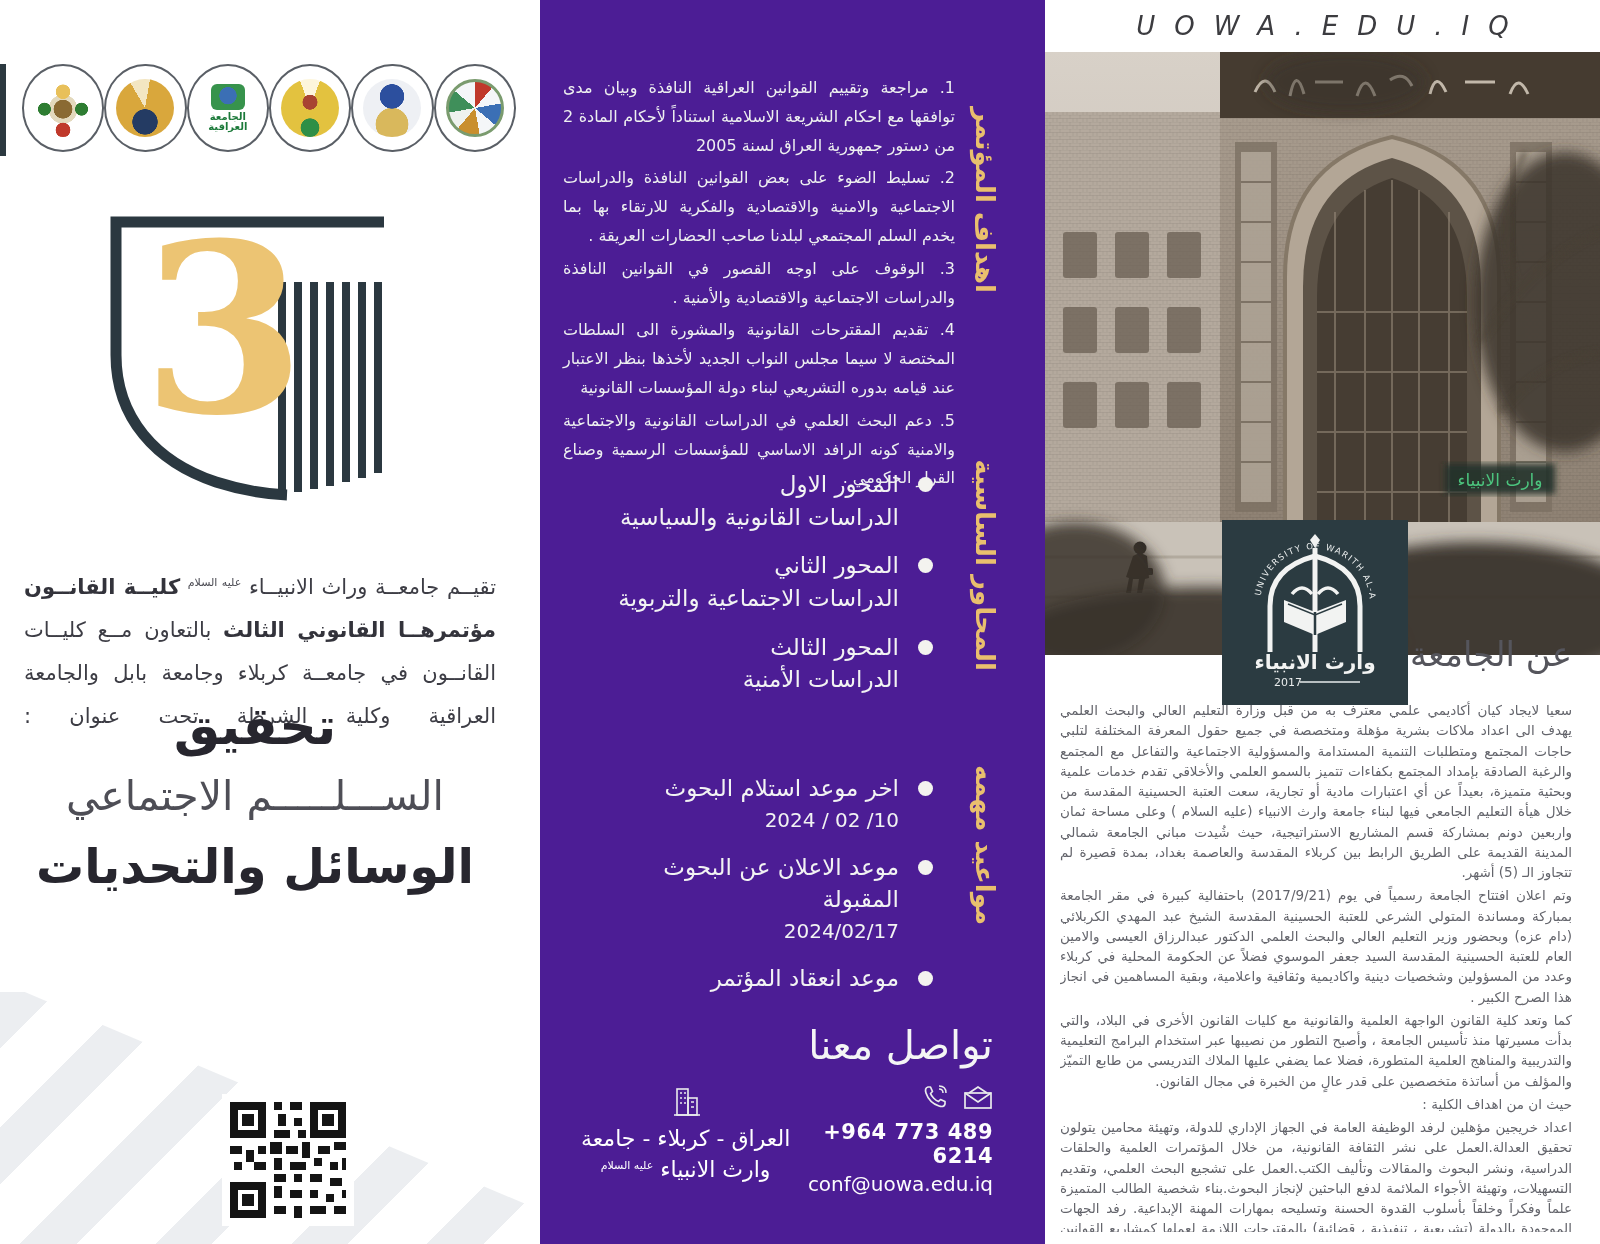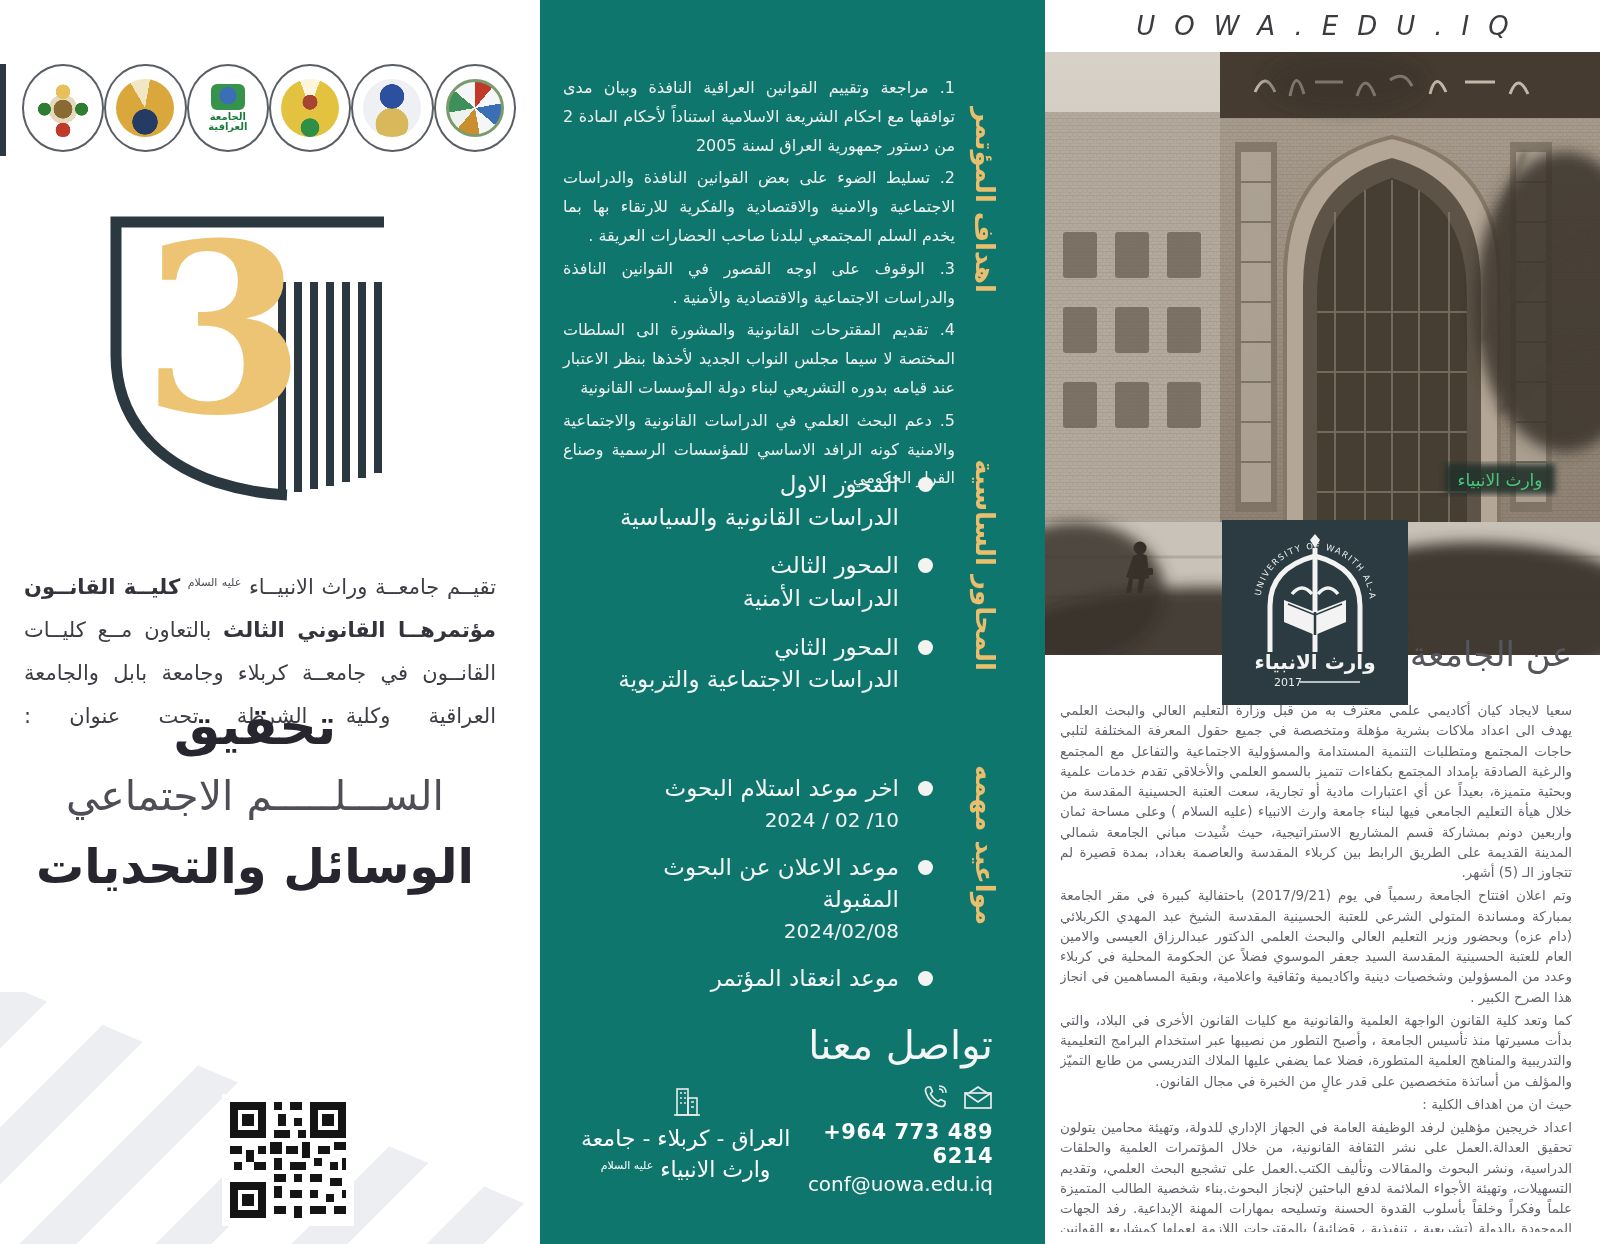--- a/index.html
+++ b/index.html
@@ -46,21 +46,21 @@
   .intro .sup{font-size:11px;vertical-align:super;color:#4a4a52;}
   .main-title{position:absolute;top:696px;left:30px;width:450px;text-align:center;direction:rtl;color:#27262e;}
   .mt1{font-size:52px;font-weight:800;margin:0 0 16px 0;}
   .mt2{font-size:41px;font-weight:400;color:#4e4e56;margin:0 0 18px 0;}
   .mt3{font-size:48px;font-weight:800;margin:0;}
   .stripes{position:absolute;left:0;bottom:0;width:620px;height:252px;
       background:repeating-linear-gradient(135deg,#eceef1 0 40px,#ffffff 40px 96px);
       clip-path:polygon(0 0,4% 0,100% 100%,0 100%);}
   .qr{position:absolute;left:222px;bottom:18px;width:132px;height:132px;background:#fff;}
   
-  .panel-mid{position:absolute;left:540px;top:0;width:505px;height:100%;background:#0f766e;color:#eef0f0;}
+  .panel-mid{position:absolute;left:540px;top:0;width:505px;height:100%;background:#4c1d95;color:#eef0f0;}
   .goals{position:absolute;top:74px;left:23px;width:392px;direction:rtl;text-align:justify;text-align-last:right;
       font-size:16px;line-height:1.8;font-weight:500;}
   .goals p{margin:0 0 4px 0;}
   .vlabel{position:absolute;height:30px;line-height:30px;text-align:center;transform:rotate(90deg);
       color:#e9bf6e;font-size:26px;font-weight:bold;direction:rtl;white-space:nowrap;}
   .vl1{width:220px;left:335px;top:185px;}
   .vl2{width:250px;left:320px;top:550px;}
   .vl3{width:190px;left:350px;top:830px;}
   .axes{position:absolute;top:468px;right:112px;width:330px;direction:rtl;}
   .axes .item,.dates .item{position:relative;padding-right:34px;margin-bottom:16px;}
@@ -210,41 +210,41 @@
     <div class="vlabel vl1">اهداف المؤتمر</div>
 
     <div class="axes">
       <div class="item">
         <span class="bullet"></span>
         <div class="ax-title">المحور الاول</div>
         <div class="ax-sub">الدراسات القانونية والسياسية</div>
       </div>
       <div class="item">
         <span class="bullet"></span>
+        <div class="ax-title">المحور الثاني</div>
+        <div class="ax-sub">الدراسات الاجتماعية والتربوية</div>
+      </div>
+      <div class="item">
+        <span class="bullet"></span>
         <div class="ax-title">المحور الثالث</div>
         <div class="ax-sub">الدراسات الأمنية</div>
       </div>
-      <div class="item">
-        <span class="bullet"></span>
-        <div class="ax-title">المحور الثاني</div>
-        <div class="ax-sub">الدراسات الاجتماعية والتربوية</div>
-      </div>
     </div>
     <div class="vlabel vl2">المحاور الساسية</div>
 
     <div class="dates">
       <div class="item">
         <span class="bullet"></span>
         <div class="ax-title">اخر موعد استلام البحوث</div>
         <div class="date-val">2024 / 02 /10</div>
       </div>
       <div class="item">
         <span class="bullet"></span>
         <div class="ax-title">موعد الاعلان عن البحوث المقبولة</div>
-        <div class="date-val">2024/02/08</div>
+        <div class="date-val">2024/02/17</div>
       </div>
       <div class="item">
         <span class="bullet"></span>
         <div class="ax-title">موعد انعقاد المؤتمر</div>
       </div>
     </div>
     <div class="vlabel vl3">مواعيد مهمه</div>
 
     <div class="contact">
       <p class="contact-heading">تواصل معنا</p>

